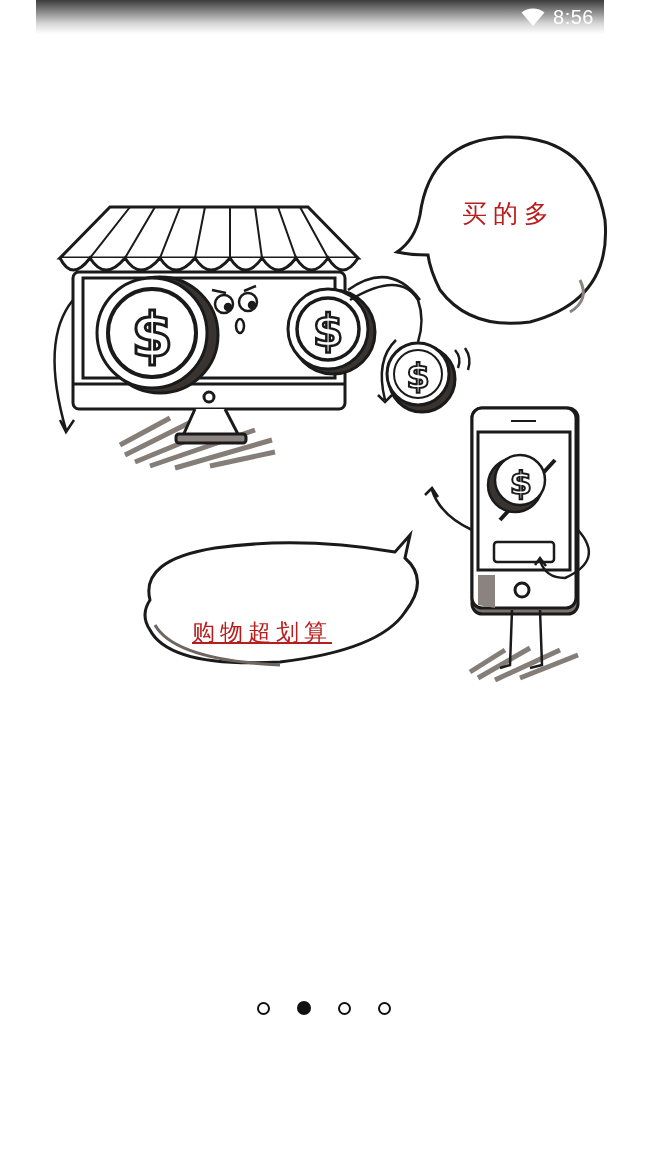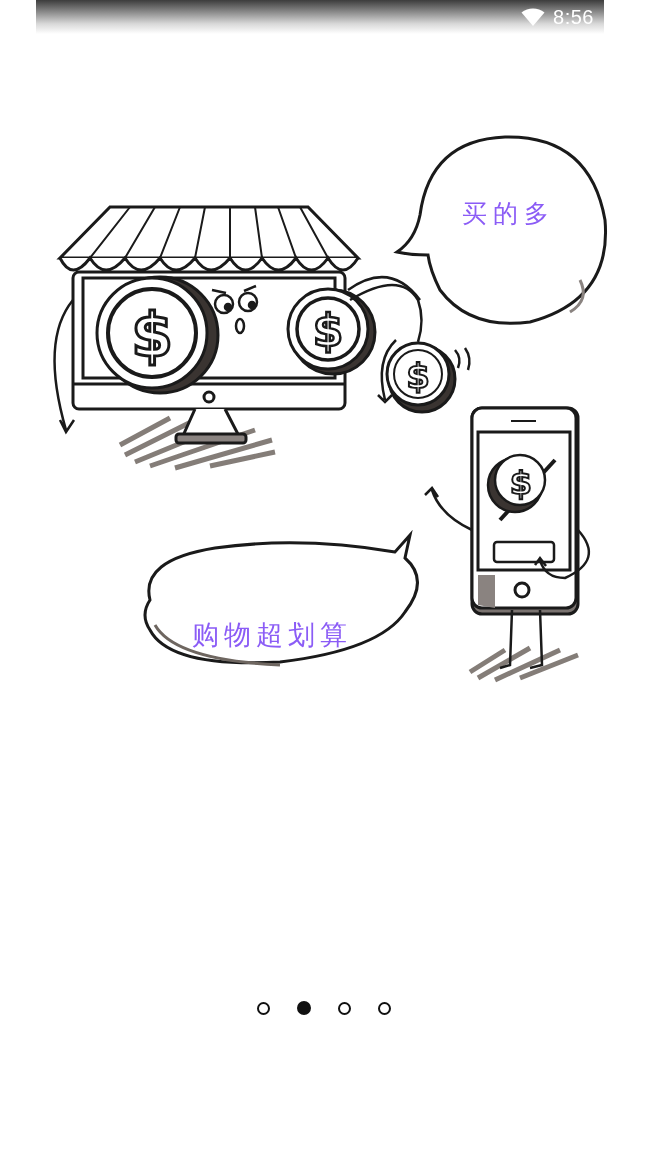--- a/index.html
+++ b/index.html
@@ -17,29 +17,29 @@
   }
   .status-time { color: #ffffff; font-size: 20px; font-family: "Liberation Sans", sans-serif; letter-spacing: 0.5px; }
   .wifi-icon { width: 24px; height: 20px; display: block; }
 
   .illustration {
     position: absolute; left: 0; top: 34px; width: 648px; height: 680px;
   }
   .illustration svg { width: 100%; height: 100%; display: block; }
 
   .bubble-text {
-    position: absolute; font-family: "DejaVu Sans", sans-serif; color: #8b5cf6;
+    position: absolute; font-family: "DejaVu Sans", sans-serif; color: #b91c1c;
   }
   .bubble-top-text {
     left: 462px; top: 162px; width: 96px;
     font-size: 25px; line-height: 35.5px; letter-spacing: 6px;
   }
   .bubble-top-text span { display: block; white-space: nowrap; }
   .bubble-bottom-text {
-    left: 192px; top: 583px; font-size: 27px; letter-spacing: 5px; white-space: nowrap;
+    left: 192px; top: 583px; font-size: 23px; letter-spacing: 5px; white-space: nowrap; text-decoration: underline;
   }
 
   .page-indicator {
     position: absolute; left: 0; top: 999px; width: 648px; height: 18px;
     display: flex; justify-content: center; align-items: center; gap: 27px;
   }
   .dot {
     width: 13px; height: 13px; border-radius: 50%;
     border: 2.5px solid #111; background: #fff;
   }

